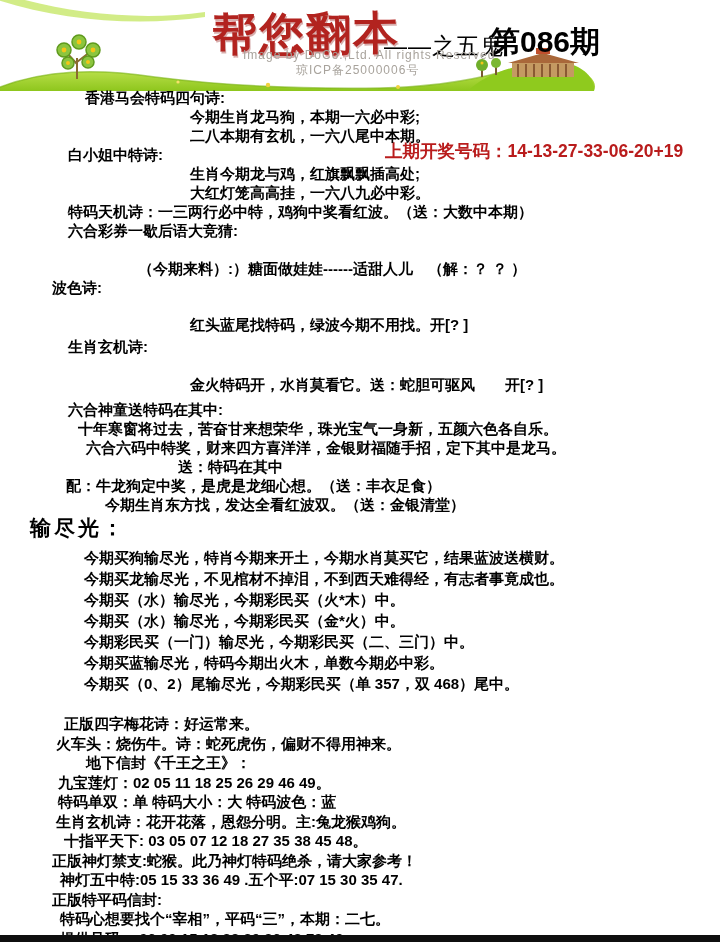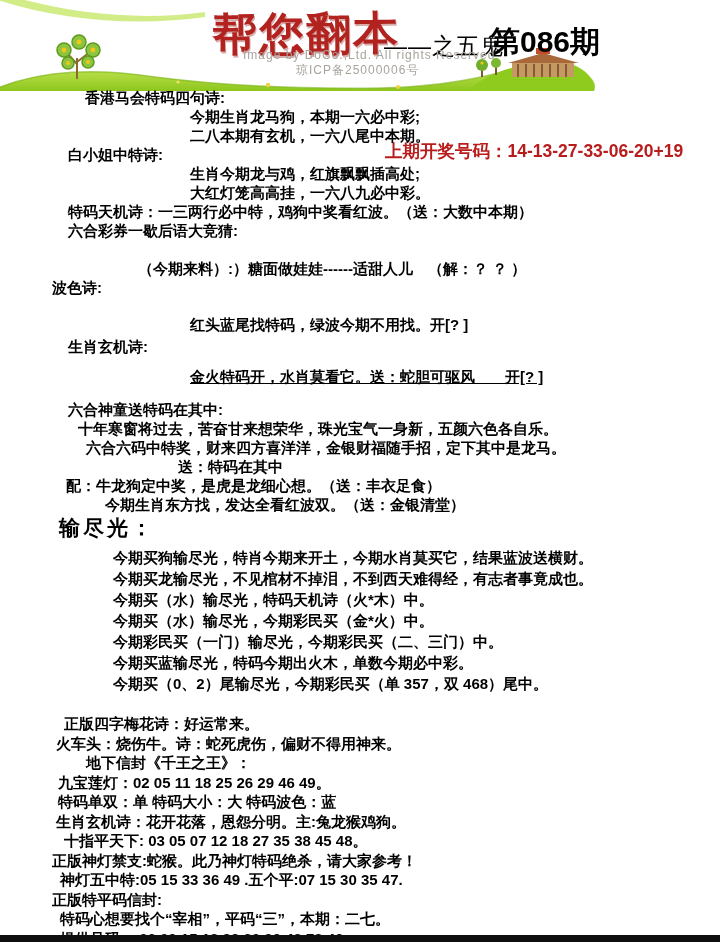--- a/index.html
+++ b/index.html
@@ -106,33 +106,33 @@
         <div class="line" style="margin-left: 190px;">二八本期有玄机，一六八尾中本期。</div>
         <div class="line" style="margin-left: 68px;">白小姐中特诗:</div>
         <div class="line" style="margin-left: 190px;">生肖今期龙与鸡，红旗飘飘插高处;</div>
         <div class="line" style="margin-left: 190px;">大红灯笼高高挂，一六八九必中彩。</div>
         <div class="line" style="margin-left: 68px;">特码天机诗：一三两行必中特，鸡狗中奖看红波。（送：大数中本期）</div>
         <div class="line" style="margin-left: 68px;">六合彩券一歇后语大竞猜:</div>
         <div class="line" style="margin-left: 138px; margin-top: 19px;">（今期来料）:）糖面做娃娃------适甜人儿　（解：？ ？ ）</div>
         <div class="line" style="margin-left: 52px;">波色诗:</div>
         <div class="line" style="margin-left: 190px; margin-top: 18px;">红头蓝尾找特码，绿波今期不用找。开[? ]</div>
         <div class="line" style="margin-left: 68px; margin-top: 3px;">生肖玄机诗:</div>
-        <div class="line" style="margin-left: 190px; margin-top: 11px; text-decoration: underline;">金火特码开，水肖莫看它。送：蛇胆可驱风　　开[? ]</div>
-        <div class="line" style="margin-left: 68px; margin-top: 14px;">六合神童送特码在其中:</div>
+        <div class="line" style="margin-left: 190px; margin-top: 19px;">金火特码开，水肖莫看它。送：蛇胆可驱风　　开[? ]</div>
+        <div class="line" style="margin-left: 68px; margin-top: 6px;">六合神童送特码在其中:</div>
         <div class="line" style="margin-left: 78px;">十年寒窗将过去，苦奋甘来想荣华，珠光宝气一身新，五颜六色各自乐。</div>
         <div class="line" style="margin-left: 86px;">六合六码中特奖，财来四方喜洋洋，金银财福随手招，定下其中是龙马。</div>
         <div class="line" style="margin-left: 178px;">送：特码在其中</div>
         <div class="line" style="margin-left: 66px;">配：牛龙狗定中奖，是虎是龙细心想。（送：丰衣足食）</div>
         <div class="line" style="margin-left: 105px;">今期生肖东方找，发达全看红波双。（送：金银清堂）</div>
       </div>
-      <div class="section" style="line-height: 21px; margin-left: 29px;">
+      <div class="section" style="line-height: 21px;">
         <div class="line big" style="margin-left: 30px;">输尽光：</div>
         <div class="line" style="margin-left: 84px; margin-top: 5px;">今期买狗输尽光，特肖今期来开土，今期水肖莫买它，结果蓝波送横财。</div>
         <div class="line" style="margin-left: 84px;">今期买龙输尽光，不见棺材不掉泪，不到西天难得经，有志者事竟成也。</div>
-        <div class="line" style="margin-left: 84px;">今期买（水）输尽光，特码天机诗（火*木）中。</div>
+        <div class="line" style="margin-left: 84px;">今期买（水）输尽光，今期彩民买（火*木）中。</div>
         <div class="line" style="margin-left: 84px;">今期买（水）输尽光，今期彩民买（金*火）中。</div>
         <div class="line" style="margin-left: 84px;">今期彩民买（一门）输尽光，今期彩民买（二、三门）中。</div>
         <div class="line" style="margin-left: 84px;">今期买蓝输尽光，特码今期出火木，单数今期必中彩。</div>
         <div class="line" style="margin-left: 84px;">今期买（0、2）尾输尽光，今期彩民买（单 357，双 468）尾中。</div>
       </div>
       <div class="section" style="line-height: 19.5px;">
         <div class="line" style="margin-left: 64px; margin-top: 20px;">正版四字梅花诗：好运常来。</div>
         <div class="line" style="margin-left: 56px;">火车头：烧伤牛。诗：蛇死虎伤，偏财不得用神来。</div>
         <div class="line" style="margin-left: 86px;">地下信封《千王之王》：</div>
         <div class="line" style="margin-left: 58px;">九宝莲灯：02 05 11 18 25 26 29 46 49。</div>

